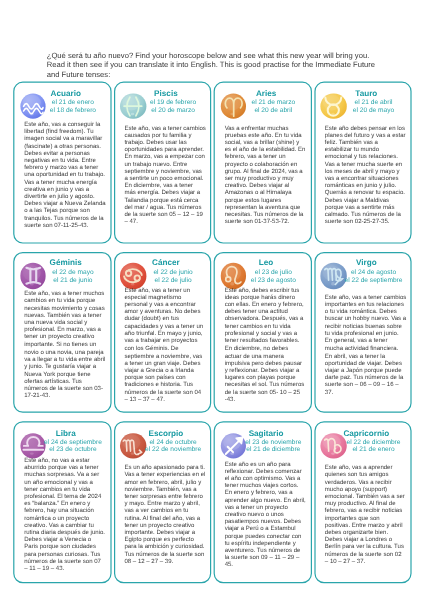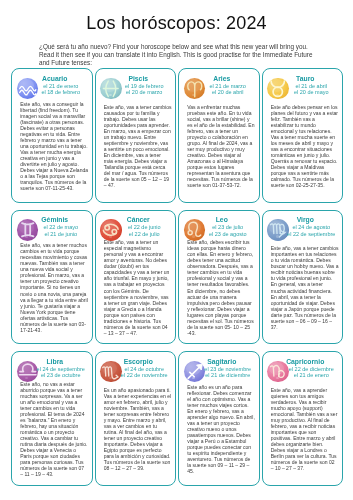--- a/index.html
+++ b/index.html
@@ -17,21 +17,20 @@
   .head-text{position:absolute;left:-1px;top:5.5px;width:81.5px;display:block;}
   .sign-name{display:block;font-size:6.8px;font-weight:bold;color:#1a9ba3;line-height:8.1px;text-align:center;margin-left:6px;}
   .sign-date{display:block;font-size:5.5px;color:#2aa5ab;line-height:6.6px;text-align:center;margin-left:18px;}
   .body-box{position:absolute;left:8.2px;top:27px;width:68.1px;height:100px;display:flex;align-items:center;}
   .body-text{width:68.1px;font-size:5.05px;line-height:6.05px;color:#3a3a3a;}
 </style>
 </head>
 <body>
 
 <div class="page">
-  <div class="title">Los horóscopos: 2024</div>
   <div class="intro">¿Qué será tu año nuevo? Find your horoscope below and see what this new year will bring you. Read it then see if you can translate it into English. This is good practise for the Immediate Future and Future tenses:</div>
   <div class="grid">
   <div class="card">
     <div class="card-head">
       <span class="badge" style="background:radial-gradient(circle at 32% 26%, #adb9f6 0%, #7f92f2 55%, #4a5fe0 100%);">
         <span class="gloss" style="background:#adb9f6;"></span>
         <span class="shine" style="background:#adb9f6;"></span>
         <svg viewBox="0 0 24 24" aria-hidden="true">
               <path d="M3.0 11.8c1.6-3.3 3.2-3.3 4.8 0s3.2 3.3 4.8 0 3.2-3.3 4.8 0 3.2 3.3 3.6 1.2" fill="none" stroke="#ffffff" stroke-width="1.5" stroke-linecap="round" stroke-linejoin="round"></path>
               <path d="M3.0 16.2c1.6-3.3 3.2-3.3 4.8 0s3.2 3.3 4.8 0 3.2-3.3 4.8 0 3.2 3.3 3.6 1.2" fill="none" stroke="#ffffff" stroke-width="1.5" stroke-linecap="round" stroke-linejoin="round"></path>

